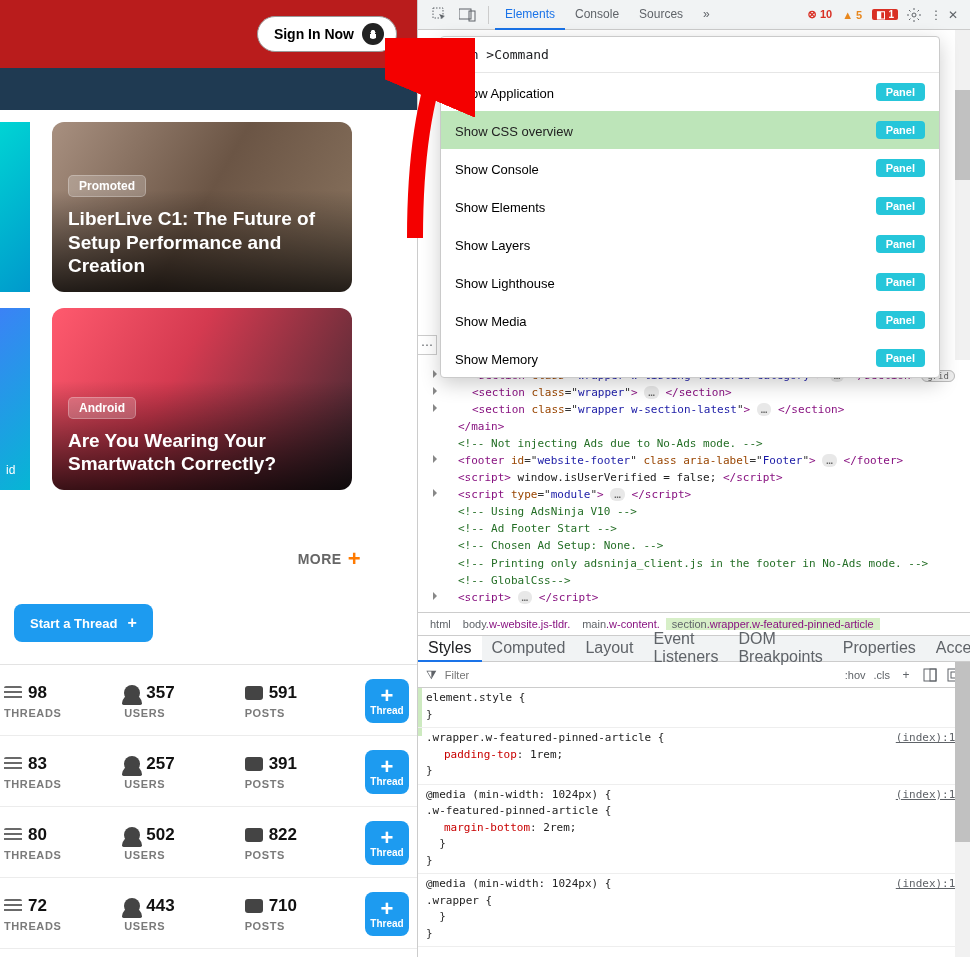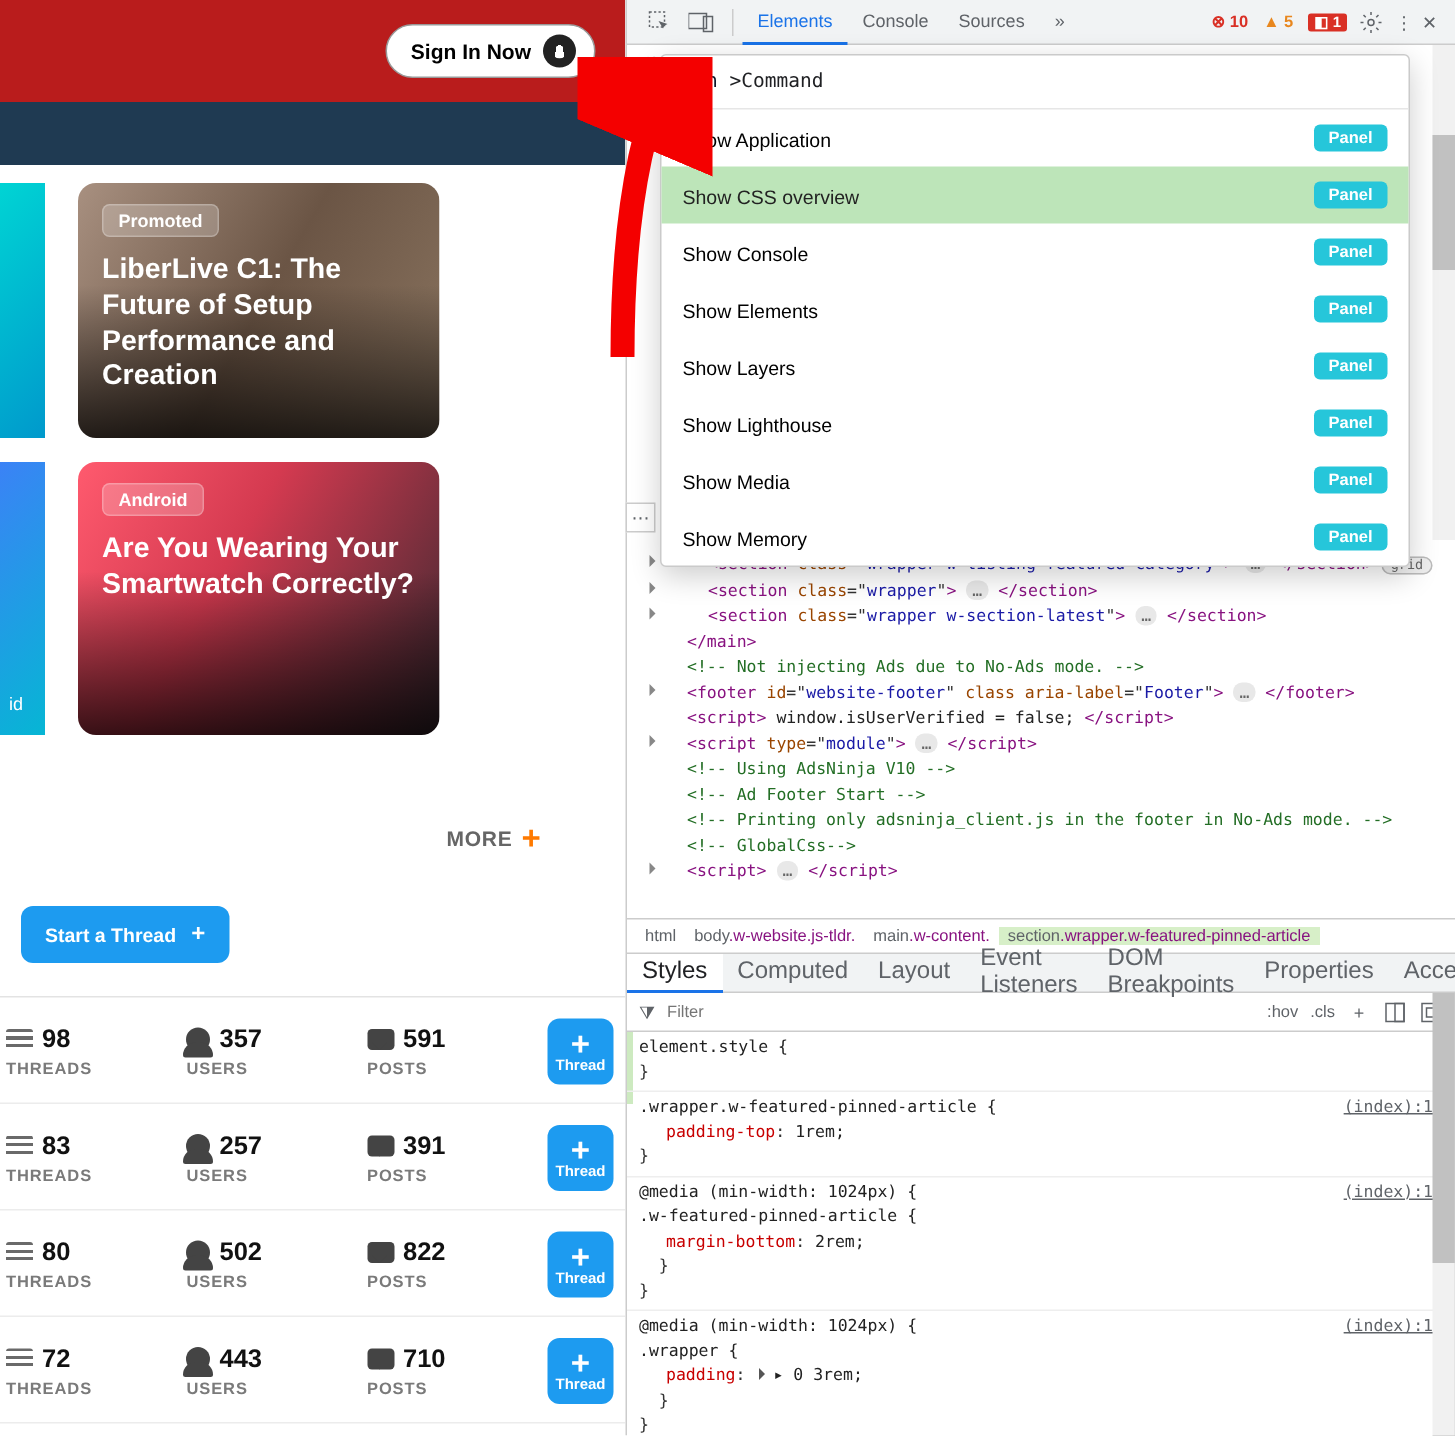--- a/index.html
+++ b/index.html
@@ -10,21 +10,21 @@
 .site-topbar { height: 68px; background: #b91c1c; display: flex; justify-content: flex-end; align-items: center; padding: 0 20px; }
 .signin { background: #fff; border: 1px solid #999; border-radius: 20px; padding: 6px 12px 6px 16px; font-size: 14px; font-weight: 700; display: flex; align-items: center; gap: 8px; cursor: pointer; }
 .avatar-ico { width: 22px; height: 22px; background: #222; border-radius: 50%; display: flex; align-items: center; justify-content: center; }
 .avatar-ico::after { content: ""; width: 10px; height: 10px; background: radial-gradient(circle at 50% 35%, #fff 30%, transparent 31%), radial-gradient(ellipse at 50% 90%, #fff 45%, transparent 46%); border-radius: 50%; }
 .site-band { height: 42px; background: #1f3a52; }
 
 .cards { padding: 12px 0 0 0; }
 .card-row { display: flex; gap: 0; margin-bottom: 16px; }
 .card-tease { width: 30px; height: 170px; background: linear-gradient(135deg,#00d4d4,#0099cc); border-radius: 0 0 0 0; margin-right: 22px; }
 .card-tease.t2 { height: 182px; background: linear-gradient(135deg,#3b82f6,#06b6d4); }
-.card { position: relative; width: 241px; height: 170px; border-radius: 12px; overflow: hidden; background: #333 center/cover; display: flex; flex-direction: column; padding: 14px 16px; color: #fff; }
+.card { position: relative; width: 300px; height: 170px; border-radius: 12px; overflow: hidden; background: #333 center/cover; display: flex; flex-direction: column; justify-content: flex-end; padding: 14px 16px; color: #fff; }
 .card.c1 { background: linear-gradient(rgba(0,0,0,0)40%,rgba(0,0,0,.75)), linear-gradient(120deg,#a89080,#6b5545,#8b7560); }
 .card.c2 { height: 182px; background: linear-gradient(rgba(0,0,0,0)40%,rgba(0,0,0,.75)), linear-gradient(120deg,#ff5a6e,#d43a50 40%,#3a2830); }
 .card-badge { display: inline-block; background: rgba(255,255,255,.22); border: 1px solid rgba(255,255,255,.25); color: #fff; font-size: 12px; font-weight: 600; padding: 3px 10px; border-radius: 5px; margin-bottom: 10px; align-self: flex-start; }
 .card-title { font-size: 19px; font-weight: 700; line-height: 1.25; }
 
 .more-row { text-align: right; padding: 40px 56px 18px 0; }
 .more { color: #666; font-weight: 700; font-size: 14px; letter-spacing: .5px; display: inline-flex; align-items: center; gap: 6px; cursor: pointer; }
 .plus-orange { color: #ff7a00; font-size: 22px; font-weight: 700; }
 
 .submit-btn { background: #1d9bf0; color: #fff; border: none; border-radius: 8px; padding: 10px 16px; font-size: 13px; font-weight: 700; margin: 14px 0 22px 14px; display: inline-flex; align-items: center; gap: 10px; cursor: pointer; }
@@ -304,20 +304,21 @@
       <div class="ln" style="padding-left:28px"><span class="tri"></span><span class="tg">&lt;section</span> <span class="attr">class</span>="<span class="str">wrapper w-listing-featured-category</span>"<span class="tg">&gt;</span> <span class="dots">…</span> <span class="tg">&lt;/section&gt;</span><span class="gridbadge">grid</span></div>
       <div class="ln" style="padding-left:28px"><span class="tri"></span><span class="tg">&lt;section</span> <span class="attr">class</span>="<span class="str">wrapper</span>"<span class="tg">&gt;</span> <span class="dots">…</span> <span class="tg">&lt;/section&gt;</span></div>
       <div class="ln" style="padding-left:28px"><span class="tri"></span><span class="tg">&lt;section</span> <span class="attr">class</span>="<span class="str">wrapper w-section-latest</span>"<span class="tg">&gt;</span> <span class="dots">…</span> <span class="tg">&lt;/section&gt;</span></div>
       <div class="ln" style="padding-left:14px"><span class="tg">&lt;/main&gt;</span></div>
       <div class="ln" style="padding-left:14px"><span class="cm">&lt;!-- Not injecting Ads due to No-Ads mode. --&gt;</span></div>
       <div class="ln" style="padding-left:14px"><span class="tri"></span><span class="tg">&lt;footer</span> <span class="attr">id</span>="<span class="str">website-footer</span>" <span class="attr">class aria-label</span>="<span class="str">Footer</span>"<span class="tg">&gt;</span> <span class="dots">…</span> <span class="tg">&lt;/footer&gt;</span></div>
       <div class="ln" style="padding-left:14px"><span class="tg">&lt;script&gt;</span> <span class="js">window.isUserVerified = false;</span> <span class="tg">&lt;/script&gt;</span></div>
       <div class="ln" style="padding-left:14px"><span class="tri"></span><span class="tg">&lt;script</span> <span class="attr">type</span>="<span class="str">module</span>"<span class="tg">&gt;</span> <span class="dots">…</span> <span class="tg">&lt;/script&gt;</span></div>
       <div class="ln" style="padding-left:14px"><span class="cm">&lt;!-- Using AdsNinja V10 --&gt;</span></div>
       <div class="ln" style="padding-left:14px"><span class="cm">&lt;!-- Ad Footer Start --&gt;</span></div>
+      <div class="ln" style="padding-left:14px"><span class="cm">&lt;!-- Chosen Ad Setup: None. --&gt;</span></div>
       <div class="ln" style="padding-left:14px"><span class="cm">&lt;!-- Printing only adsninja_client.js in the footer in No-Ads mode. --&gt;</span></div>
       <div class="ln" style="padding-left:14px"><span class="cm">&lt;!-- GlobalCss--&gt;</span></div>
       <div class="ln" style="padding-left:14px"><span class="tri"></span><span class="tg">&lt;script&gt;</span> <span class="dots">…</span> <span class="tg">&lt;/script&gt;</span></div>
     </div>
 
   <div class="vscroll">
       <div class="thumb"></div>
     </div>
 
   <div class="breadcrumb" id="bc">
@@ -374,21 +375,20 @@
         <div class="media">@media (min-width: 1024px) {</div>
         <div class="sel">.w-featured-pinned-article {</div>
         <div class="prop"><span class="pn">margin-bottom</span>: <span class="pv">2rem;</span></div>
         <div>&nbsp;&nbsp;}</div>
         <div>}</div>
       </div>
       <div class="rule">
         <span class="src">(index):11</span>
         <div class="media">@media (min-width: 1024px) {</div>
         <div class="sel">.wrapper {</div>
-        <div class="prop"><span class="pn">padding</span>: <span class="tri2"></span><span class="pv">▸ 0 3rem;</span></div>
         <div>&nbsp;&nbsp;}</div>
         <div>}</div>
       </div>
     </div>
   <div class="vscroll2">
       <div class="thumb"></div>
     </div>
 </div>
 
 <div class="cmd-palette">

